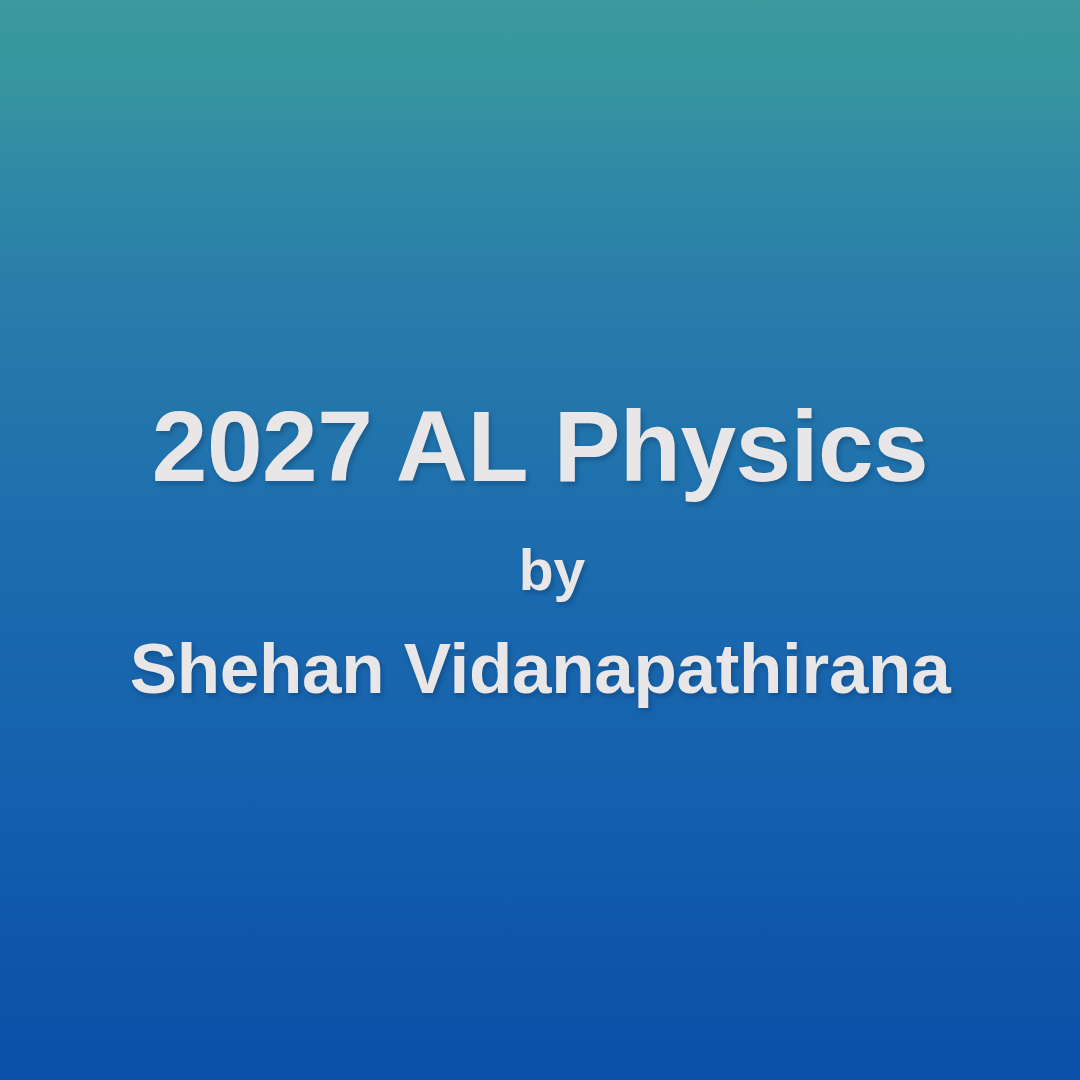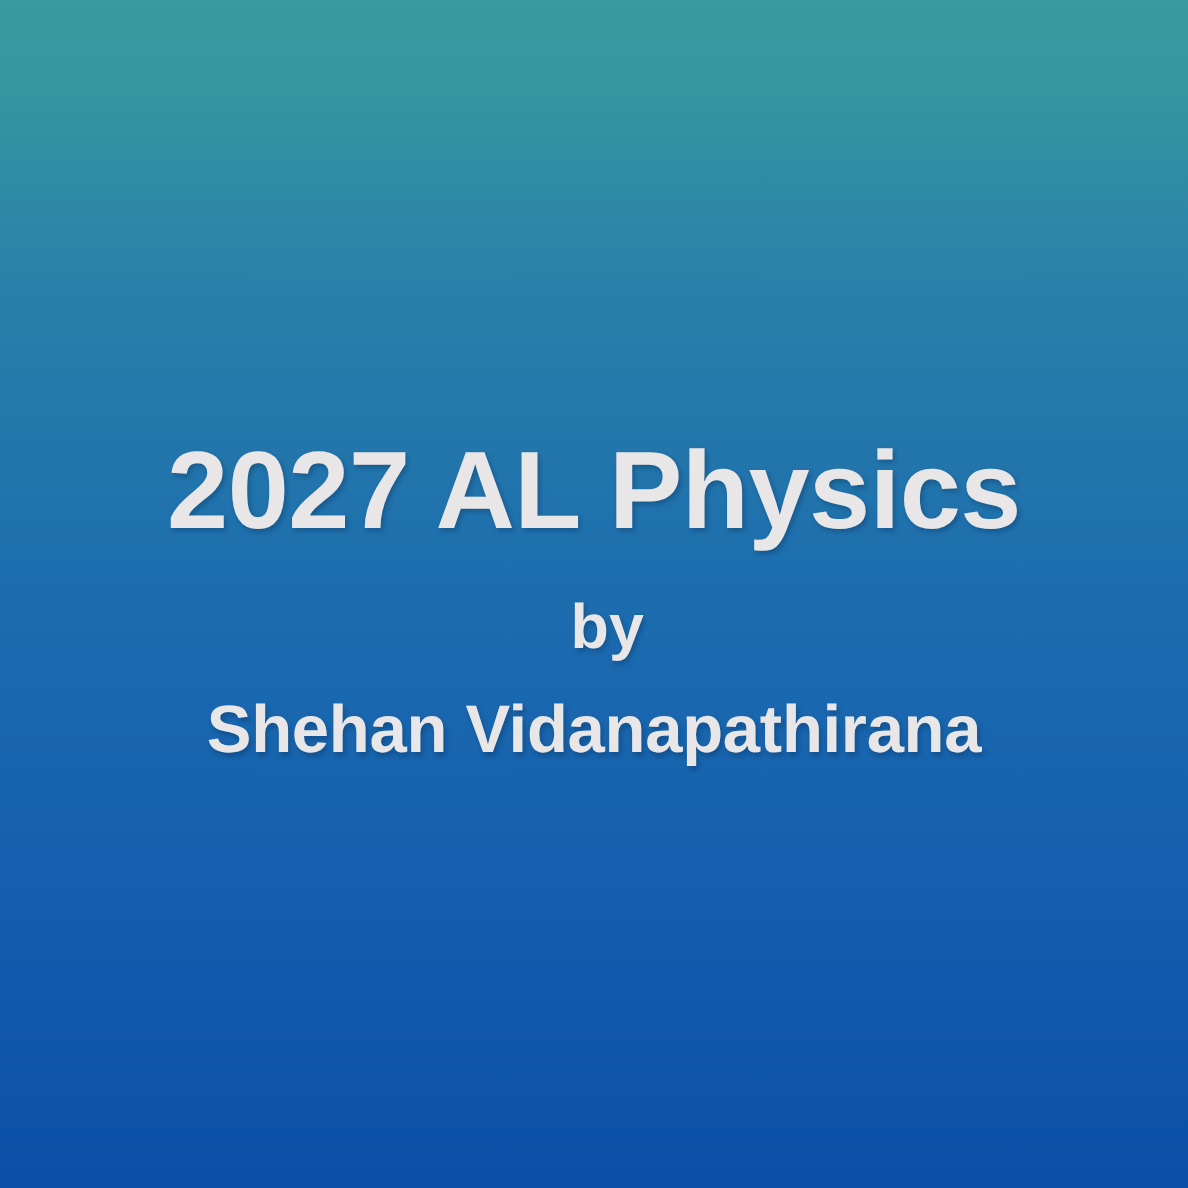--- a/index.html
+++ b/index.html
@@ -65,21 +65,21 @@
 
   .byline {
     margin-top: 46px;            
     font-size: 57px;
     letter-spacing: 0px;
     margin-left: 24px;
   }
 
   .author {
     margin-top: 34px;            
-    font-size: 61px;
+    font-size: 71px;
     letter-spacing: -0.3px;
   }
 </style>
 </head>
 <body>
 
 <div class="canvas">
 
   <div class="title-block">
 

